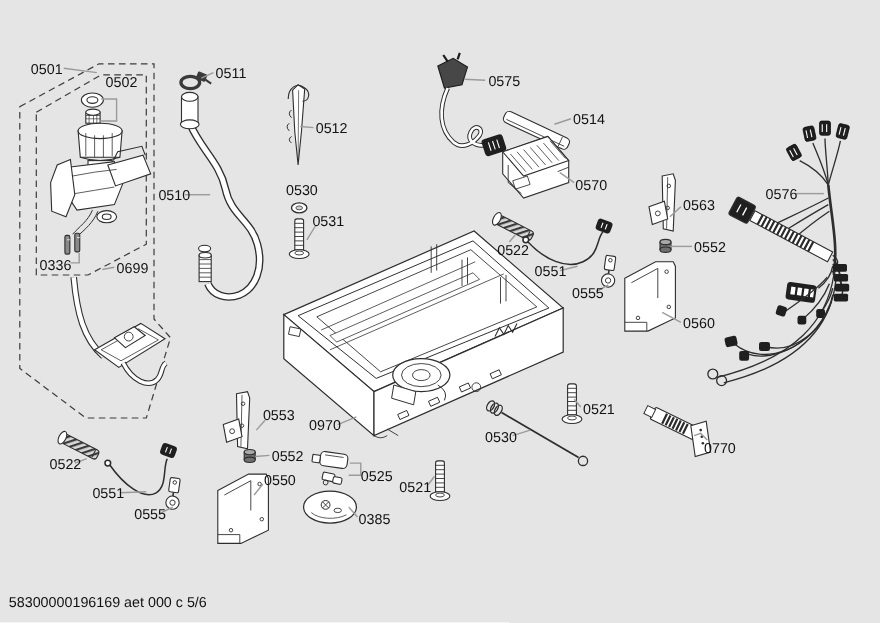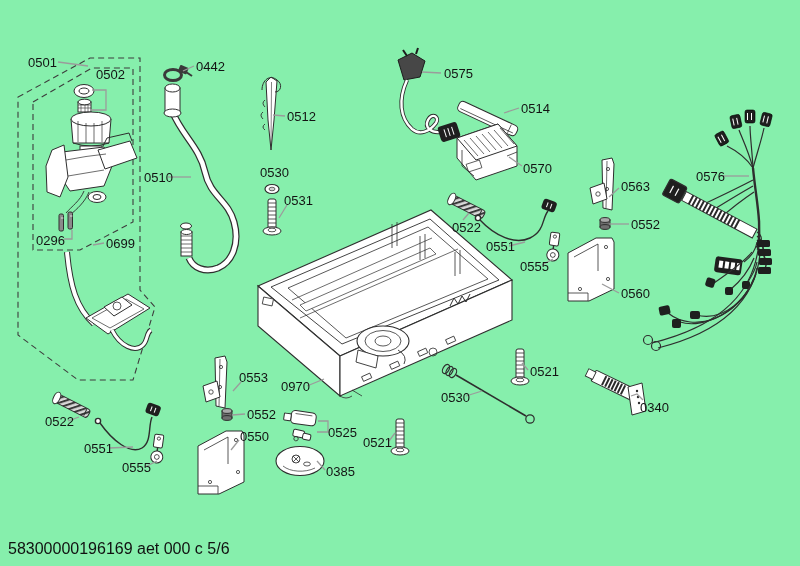--- a/index.html
+++ b/index.html
@@ -1,20 +1,20 @@
 <!DOCTYPE html>
 <html><head>
 <meta charset="utf-8">
 <style>
   html,body{margin:0;padding:0;background:#fff;}
-  .stage{position:relative;width:800px;height:566px;background:#86efac;overflow:hidden;
+  .stage{position:relative;width:800px;height:566px;background:#e5e5e5;overflow:hidden;
          font-family:"Liberation Sans",sans-serif;}
   .stage svg{position:absolute;left:0;top:0;}
   .co{position:absolute;font-size:13px;line-height:14px;color:#131313;white-space:nowrap;}
-  .footer{position:absolute;left:8px;top:540px;font-size:16px;color:#111;}
+  .footer{position:absolute;left:8px;top:540px;font-size:13px;color:#111;}
 </style>
 </head>
 <body>
 
 <div class="stage">
 
 <svg width="800" height="566" viewBox="0 0 800 566">
   <defs>
     <pattern id="pinhatch" width="4.5" height="4.5" patternUnits="userSpaceOnUse" patternTransform="rotate(45)">
       <rect width="4.5" height="4.5" fill="#d9d9d9"></rect>
@@ -377,41 +377,41 @@
     <line x1="109" y1="448" x2="133" y2="447"></line>
     <line x1="145" y1="467" x2="157" y2="461"></line>
     <polyline points="318,421 328,421 328,432 317,432"></polyline>
     <line x1="325" y1="470" x2="317" y2="461"></line>
     <line x1="389" y1="441" x2="395" y2="433"></line>
   </g>
 </svg>
 
 <div class="co" style="left:28px;top:56px">0501</div>
 <div class="co" style="left:96px;top:68px">0502</div>
-<div class="co" style="left:36px;top:234px">0296</div>
+<div class="co" style="left:36px;top:234px">0336</div>
 <div class="co" style="left:106px;top:237px">0699</div>
-<div class="co" style="left:196px;top:60px">0442</div>
+<div class="co" style="left:196px;top:60px">0511</div>
 <div class="co" style="left:144px;top:171px">0510</div>
 <div class="co" style="left:287px;top:110px">0512</div>
 <div class="co" style="left:260px;top:166px">0530</div>
 <div class="co" style="left:284px;top:194px">0531</div>
 <div class="co" style="left:444px;top:67px">0575</div>
 <div class="co" style="left:521px;top:102px">0514</div>
 <div class="co" style="left:523px;top:162px">0570</div>
 <div class="co" style="left:621px;top:180px">0563</div>
 <div class="co" style="left:631px;top:218px">0552</div>
 <div class="co" style="left:621px;top:287px">0560</div>
 <div class="co" style="left:696px;top:170px">0576</div>
 <div class="co" style="left:452px;top:221px">0522</div>
 <div class="co" style="left:486px;top:240px">0551</div>
 <div class="co" style="left:520px;top:260px">0555</div>
 <div class="co" style="left:281px;top:380px">0970</div>
 <div class="co" style="left:530px;top:365px">0521</div>
 <div class="co" style="left:441px;top:391px">0530</div>
-<div class="co" style="left:640px;top:401px">0340</div>
+<div class="co" style="left:640px;top:401px">0770</div>
 <div class="co" style="left:239px;top:371px">0553</div>
 <div class="co" style="left:247px;top:408px">0552</div>
 <div class="co" style="left:240px;top:430px">0550</div>
 <div class="co" style="left:45px;top:415px">0522</div>
 <div class="co" style="left:84px;top:442px">0551</div>
 <div class="co" style="left:122px;top:461px">0555</div>
 <div class="co" style="left:328px;top:426px">0525</div>
 <div class="co" style="left:326px;top:465px">0385</div>
 <div class="co" style="left:363px;top:436px">0521</div>
 

